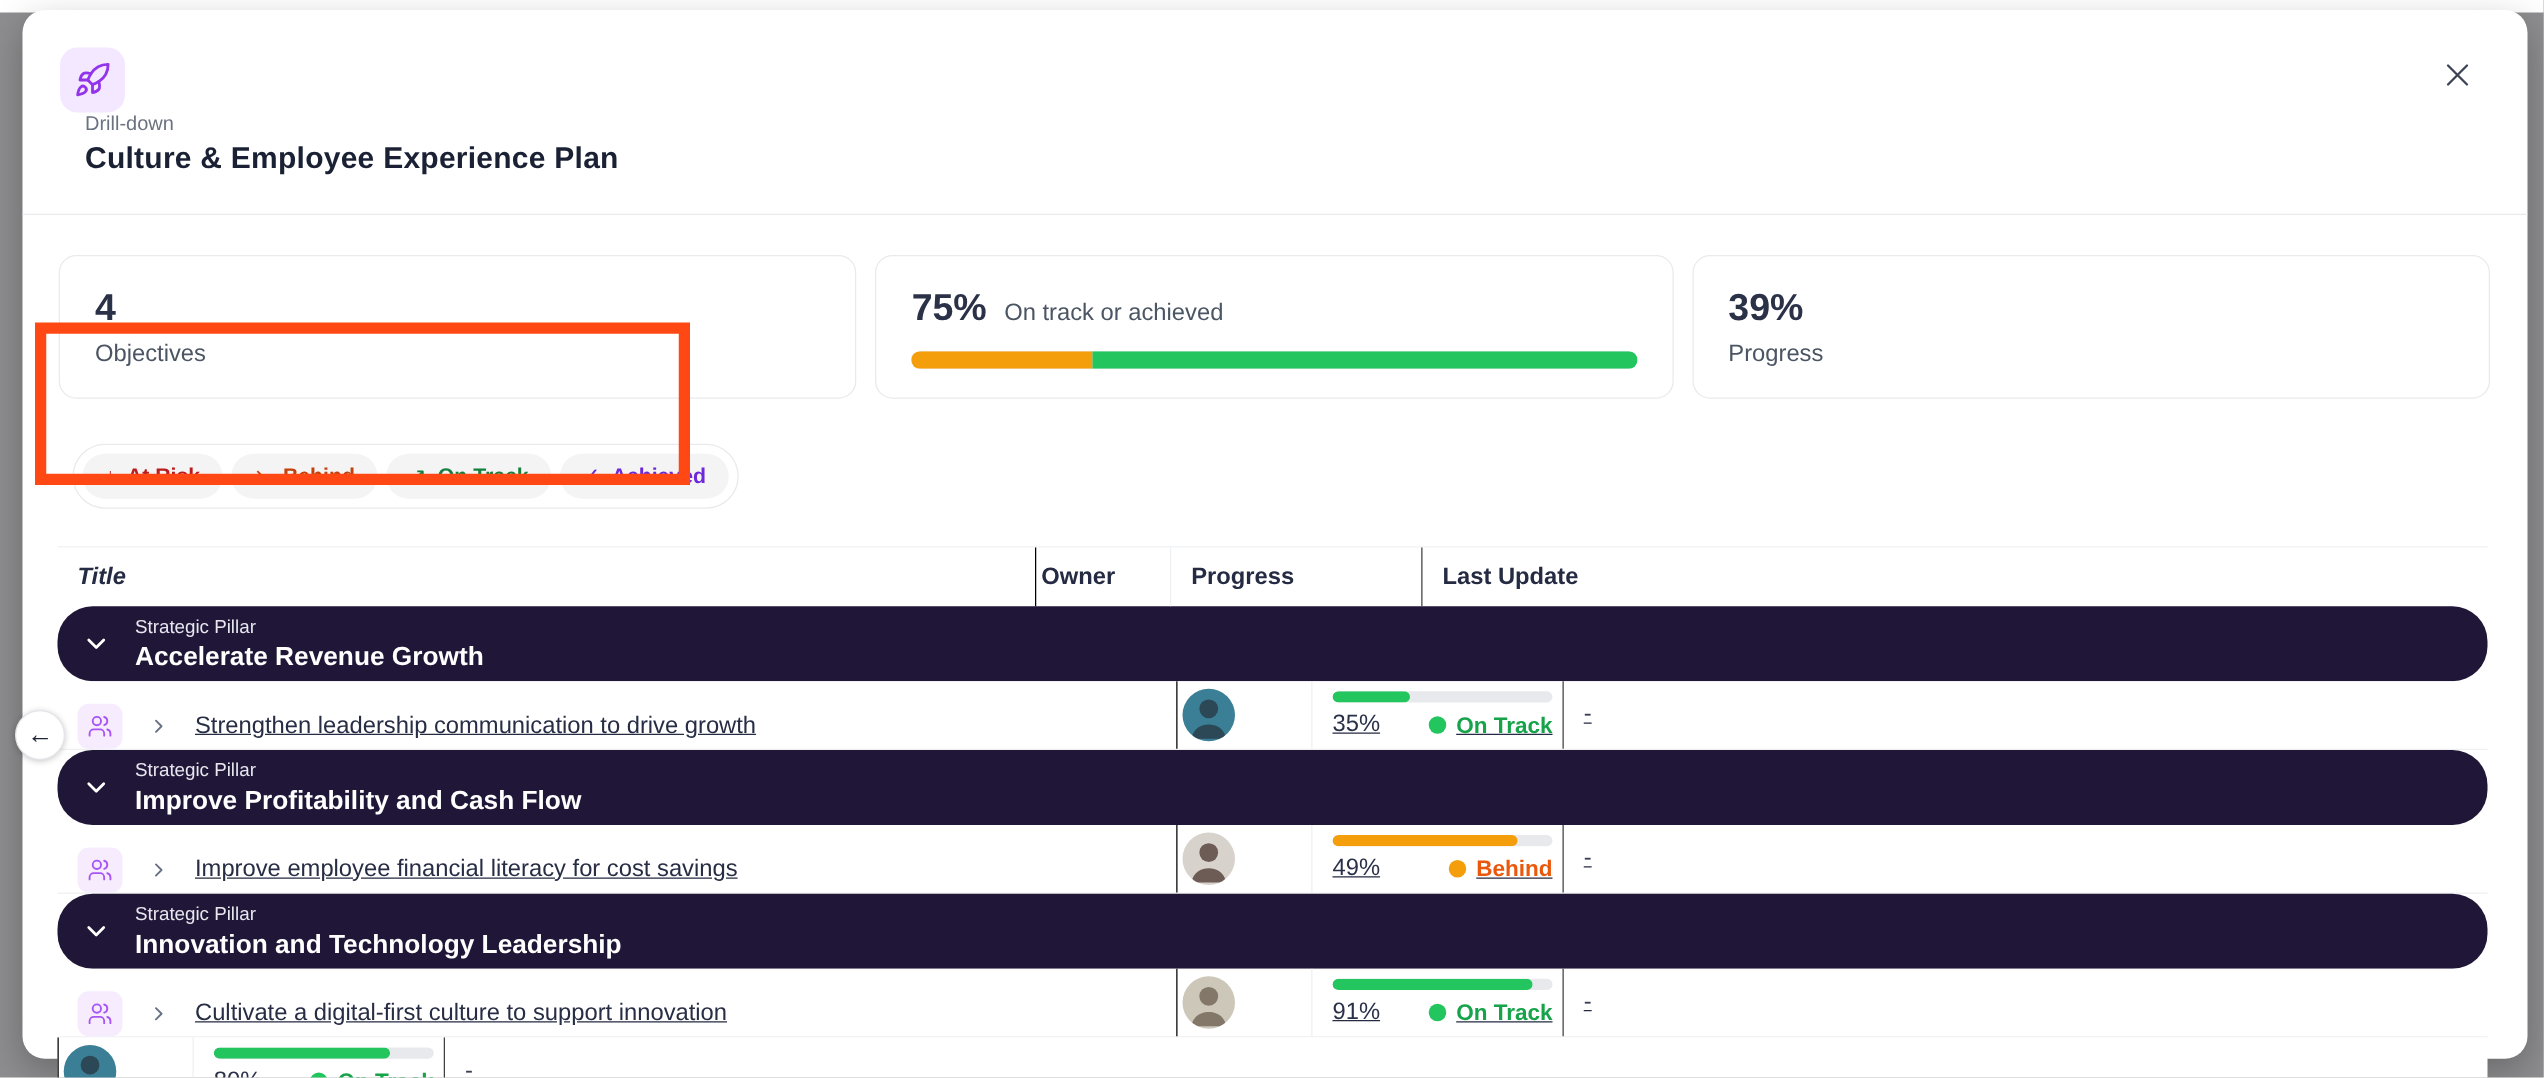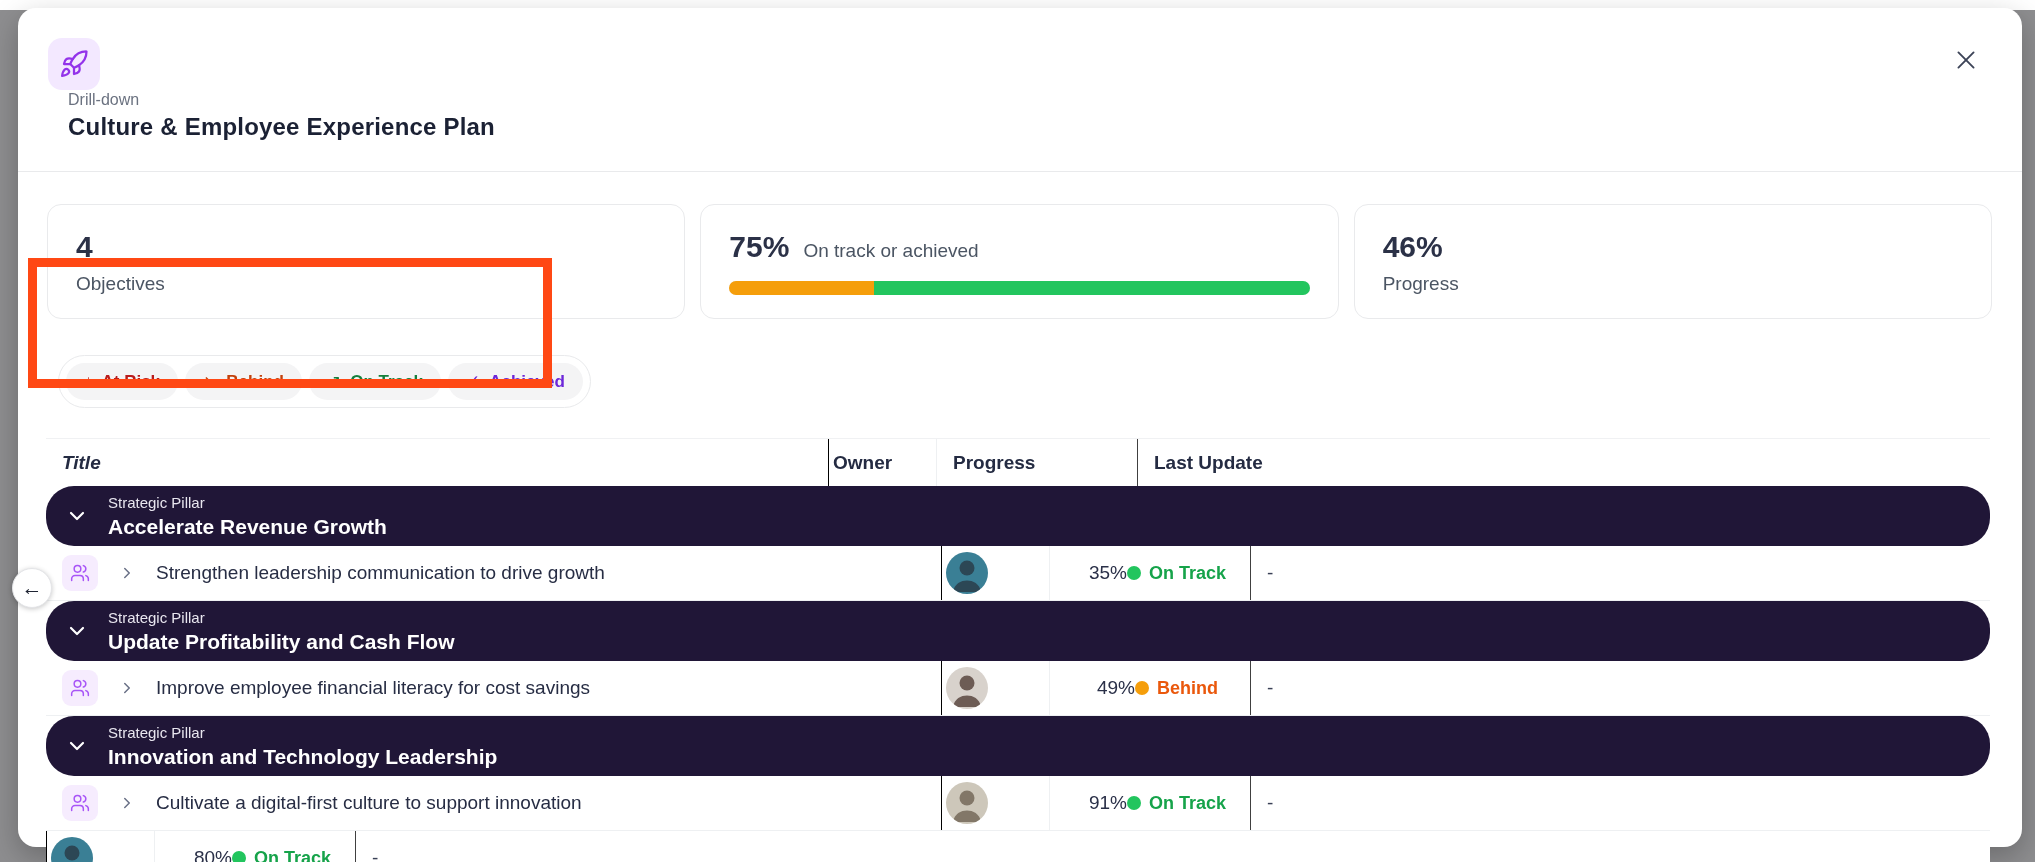--- a/index.html
+++ b/index.html
@@ -77,33 +77,33 @@
 
   .pillar-row {
     display:flex; align-items:center; height:60px; background:#201637; color:#fff;
     padding-left:16px; cursor:pointer;border-radius:28px;
   }
   .pillar-chevron { width:30px; display:flex; align-items:center; justify-content:center; flex:0 0 auto; }
   .pillar-text { margin-left:16px; }
   .pillar-kicker { font-size:15px; font-weight:400; color:#e8e6ef; line-height:1.15; }
   .pillar-name { font-size:21px; font-weight:700; margin-top:3px; line-height:1.1; }
 
-  .obj-row { display:flex; align-items:center; height:55px; border-bottom:1px solid #eef0f2; cursor:pointer; background:#fff; }
+  .obj-row { display:flex; align-items:flex-end; height:55px; border-bottom:1px solid #eef0f2; cursor:pointer; background:#fff;text-decoration:underline; }
   .cell-title { flex:1 1 auto; display:flex; align-items:center; padding-left:16px; }
   .obj-iconbox {
     width:36px; height:36px; border-radius:9px; background:#f6ecfe;
     display:flex; align-items:center; justify-content:center; flex:0 0 auto;
   }
   .row-chevron { margin-left:20px; display:flex; align-items:center; }
   .obj-title { margin-left:20px; font-size:19px; color:#272d44; }
   .avatar {
     width:42px; height:42px; border-radius:50%; overflow:hidden; position:relative; flex:0 0 auto;
   }
   .avatar svg { position:absolute; inset:0; }
-  .cell-progress-inner { display:flex; justify-content:center; gap:7px; width:176px; }
+  .cell-progress-inner { display:flex; flex-direction:column; justify-content:center; gap:7px; width:176px; }
   .mini-bar { height:9px; border-radius:5px; background:#e7e9ec; overflow:hidden; }
   .mini-fill { height:100%; border-radius:5px; }
   .fill-green { background:#22c55e; }
   .fill-orange { background:#f59e0b; }
   .prog-line { display:flex; align-items:center; justify-content:space-between; }
   .prog-value { font-size:19px; color:#2a3048; }
   .status { display:flex; align-items:center; gap:8px; font-size:18px; font-weight:700; }
   .status .dot { width:14px; height:14px; border-radius:50%; }
   .status.on-track { color:#16a34a; }
   .status.on-track .dot { background:#22c55e; }
@@ -159,21 +159,21 @@
       <div class="stat-inline">
         <div class="stat-value">75%</div>
         <div class="stat-label">On track or achieved</div>
       </div>
       <div class="stat-bar">
         <div class="seg-orange" style="width: 25%;"></div>
         <div class="seg-green" style="width: 75%;"></div>
       </div>
     </div>
     <div class="stat-card">
-      <div class="stat-value">46%</div>
+      <div class="stat-value">39%</div>
       <div class="stat-label">Progress</div>
     </div>
   </div>
 
   
   <div class="chips-wrap">
     <button class="chip" style="color: rgb(185, 28, 28);">
       <span class="glyph">↓</span>
       <span>At Risk</span>
     </button>
@@ -256,21 +256,21 @@
     </div>
 
     <div class="pillar-row">
       <span class="pillar-chevron">
         <svg width="24" height="24" viewBox="0 0 24 24" fill="none" stroke="#ffffff" stroke-width="2.2" stroke-linecap="round" stroke-linejoin="round">
             <polyline points="6 9 12 15 18 9"></polyline>
           </svg>
       </span>
       <span class="pillar-text">
         <span class="pillar-kicker" style="display:block">Strategic Pillar</span>
-        <span class="pillar-name" style="display:block">Update Profitability and Cash Flow</span>
+        <span class="pillar-name" style="display:block">Improve Profitability and Cash Flow</span>
       </span>
     </div>
     <div class="obj-row">
       <div class="cell-title">
         <span class="obj-iconbox">
           <svg width="20" height="20" viewBox="0 0 24 24" fill="none" stroke="#a855f7" stroke-width="1.8" stroke-linecap="round" stroke-linejoin="round">
               <path d="M16 21v-2a4 4 0 0 0-4-4H6a4 4 0 0 0-4 4v2"></path>
               <circle cx="9" cy="7" r="4"></circle>
               <path d="M22 21v-2a4 4 0 0 0-3-3.87"></path>
               <path d="M16 3.13a4 4 0 0 1 0 7.75"></path>

